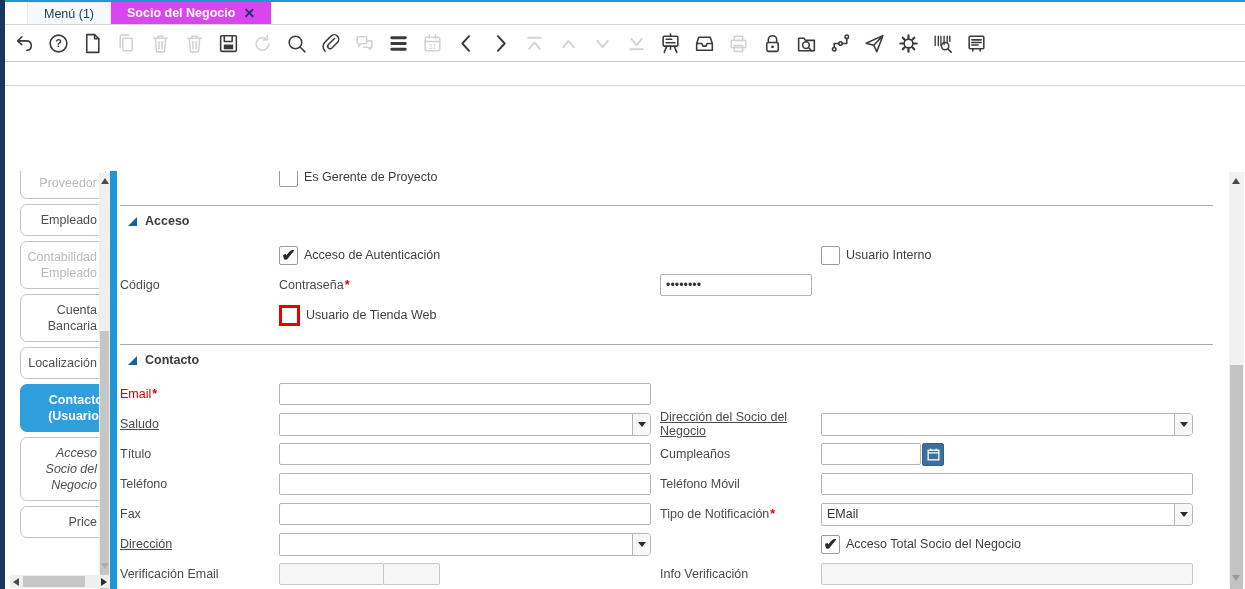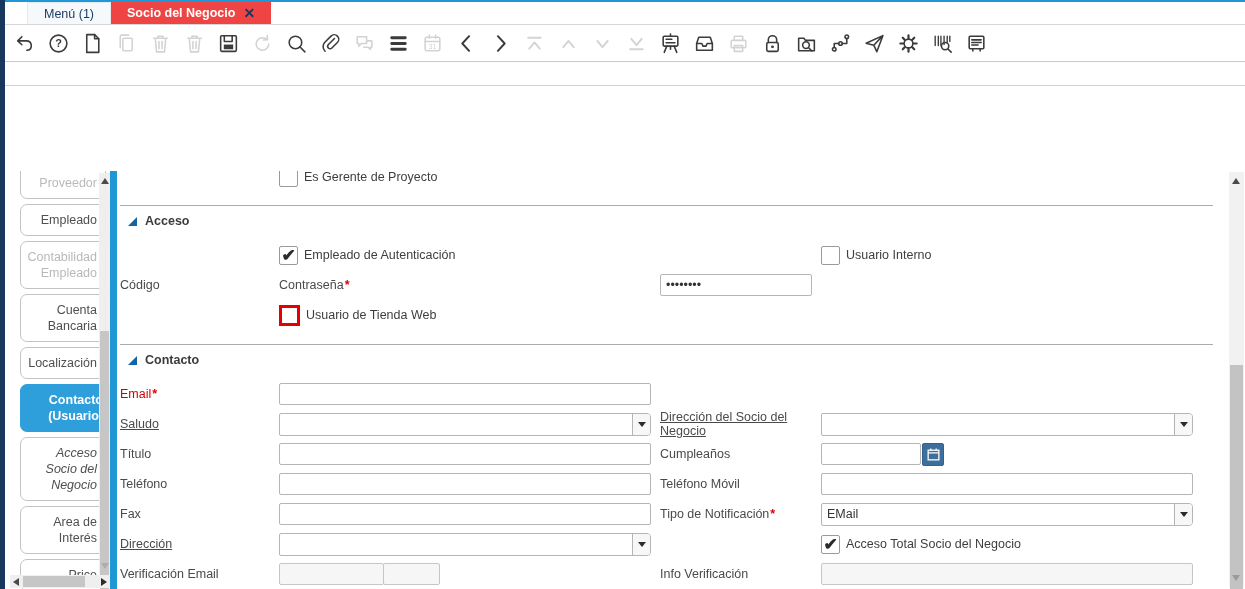--- a/index.html
+++ b/index.html
@@ -8,21 +8,21 @@
 
   
   .left-edge { position:absolute; left:0; top:0; width:5px; height:589px; background:#17375f; z-index:30; }
   .topline  { position:absolute; left:0; top:0; right:0; height:2px; background:#1f97d4; z-index:25; }
 
   
   .tabstrip { position:absolute; left:5px; top:0; right:0; height:25px; background:#fff;
     border-bottom:1px solid #d6d6d6; display:flex; align-items:stretch; padding-left:22px; z-index:20; }
   .wtab { display:flex; align-items:center; gap:8px; padding:0 16px; margin-top:2px;
     color:#1d3d63; background:#f6f9fb; border:1px solid #e3eaf0; border-bottom:none; cursor:default; }
-  .wtab.active { background:#ef4444; color:#fff; font-weight:bold; border:none; }
+  .wtab.active { background:#d946ef; color:#fff; font-weight:bold; border:none; }
   .wtab .close-x { color:#17375f; font-weight:bold; font-size:14px; line-height:1; }
 
   
   .toolbar { position:absolute; left:5px; top:26px; right:0; height:36px; background:#fff;
     border-bottom:1px solid #c9c9c9; display:flex; align-items:center; gap:11px; padding-left:8px; }
   .tool-icon { width:23px; height:23px; color:#3b3b3b; display:inline-flex; }
   .tool-icon.disabled { color:#d3d3d3; }
   .tool-icon svg { width:23px; height:23px; }
 
   
@@ -289,21 +289,20 @@
 
   <div class="sidebar">
     <div class="side-tabs">
         <div class="side-tab disabled clipped"><span>Contabilidad Proveedor</span></div>
         <div class="side-tab normal"><span>Empleado</span></div>
         <div class="side-tab disabled"><span>Contabilidad Empleado</span></div>
         <div class="side-tab normal"><span>Cuenta Bancaria</span></div>
         <div class="side-tab normal"><span>Localización</span></div>
         <div class="side-tab active"><span>Contacto (Usuario)</span></div>
         <div class="side-tab readonly"><span>Acceso Socio del Negocio</span></div>
-        <div class="side-tab normal"><span>Area de Interés</span></div>
         <div class="side-tab normal"><span>Price</span></div>
       </div>
     <div class="side-vscroll">
       <span class="arrow-up"></span>
       <span class="thumb"></span>
       <span class="arrow-dn"></span>
     </div>
     <div class="side-hscroll">
       <span class="arrow-lf"></span>
       <span class="thumb"></span>
@@ -327,21 +326,21 @@
 
     <div class="group-hdr">
       <span class="tri"></span>
       <span class="group-title">Acceso</span>
     </div>
 
     <div class="row first-data-row">
       <div></div>
       <div class="cellL">
         <span class="cb checked">✔</span>
-        <span class="cb-label">Empleado de Autenticación</span>
+        <span class="cb-label">Acceso de Autenticación</span>
       </div>
       <div></div>
       <div class="cellL">
         <span class="cb"></span>
         <span class="cb-label">Usuario Interno</span>
       </div>
     </div>
 
     <div class="row">
       <div class="flabel">Código</div>

